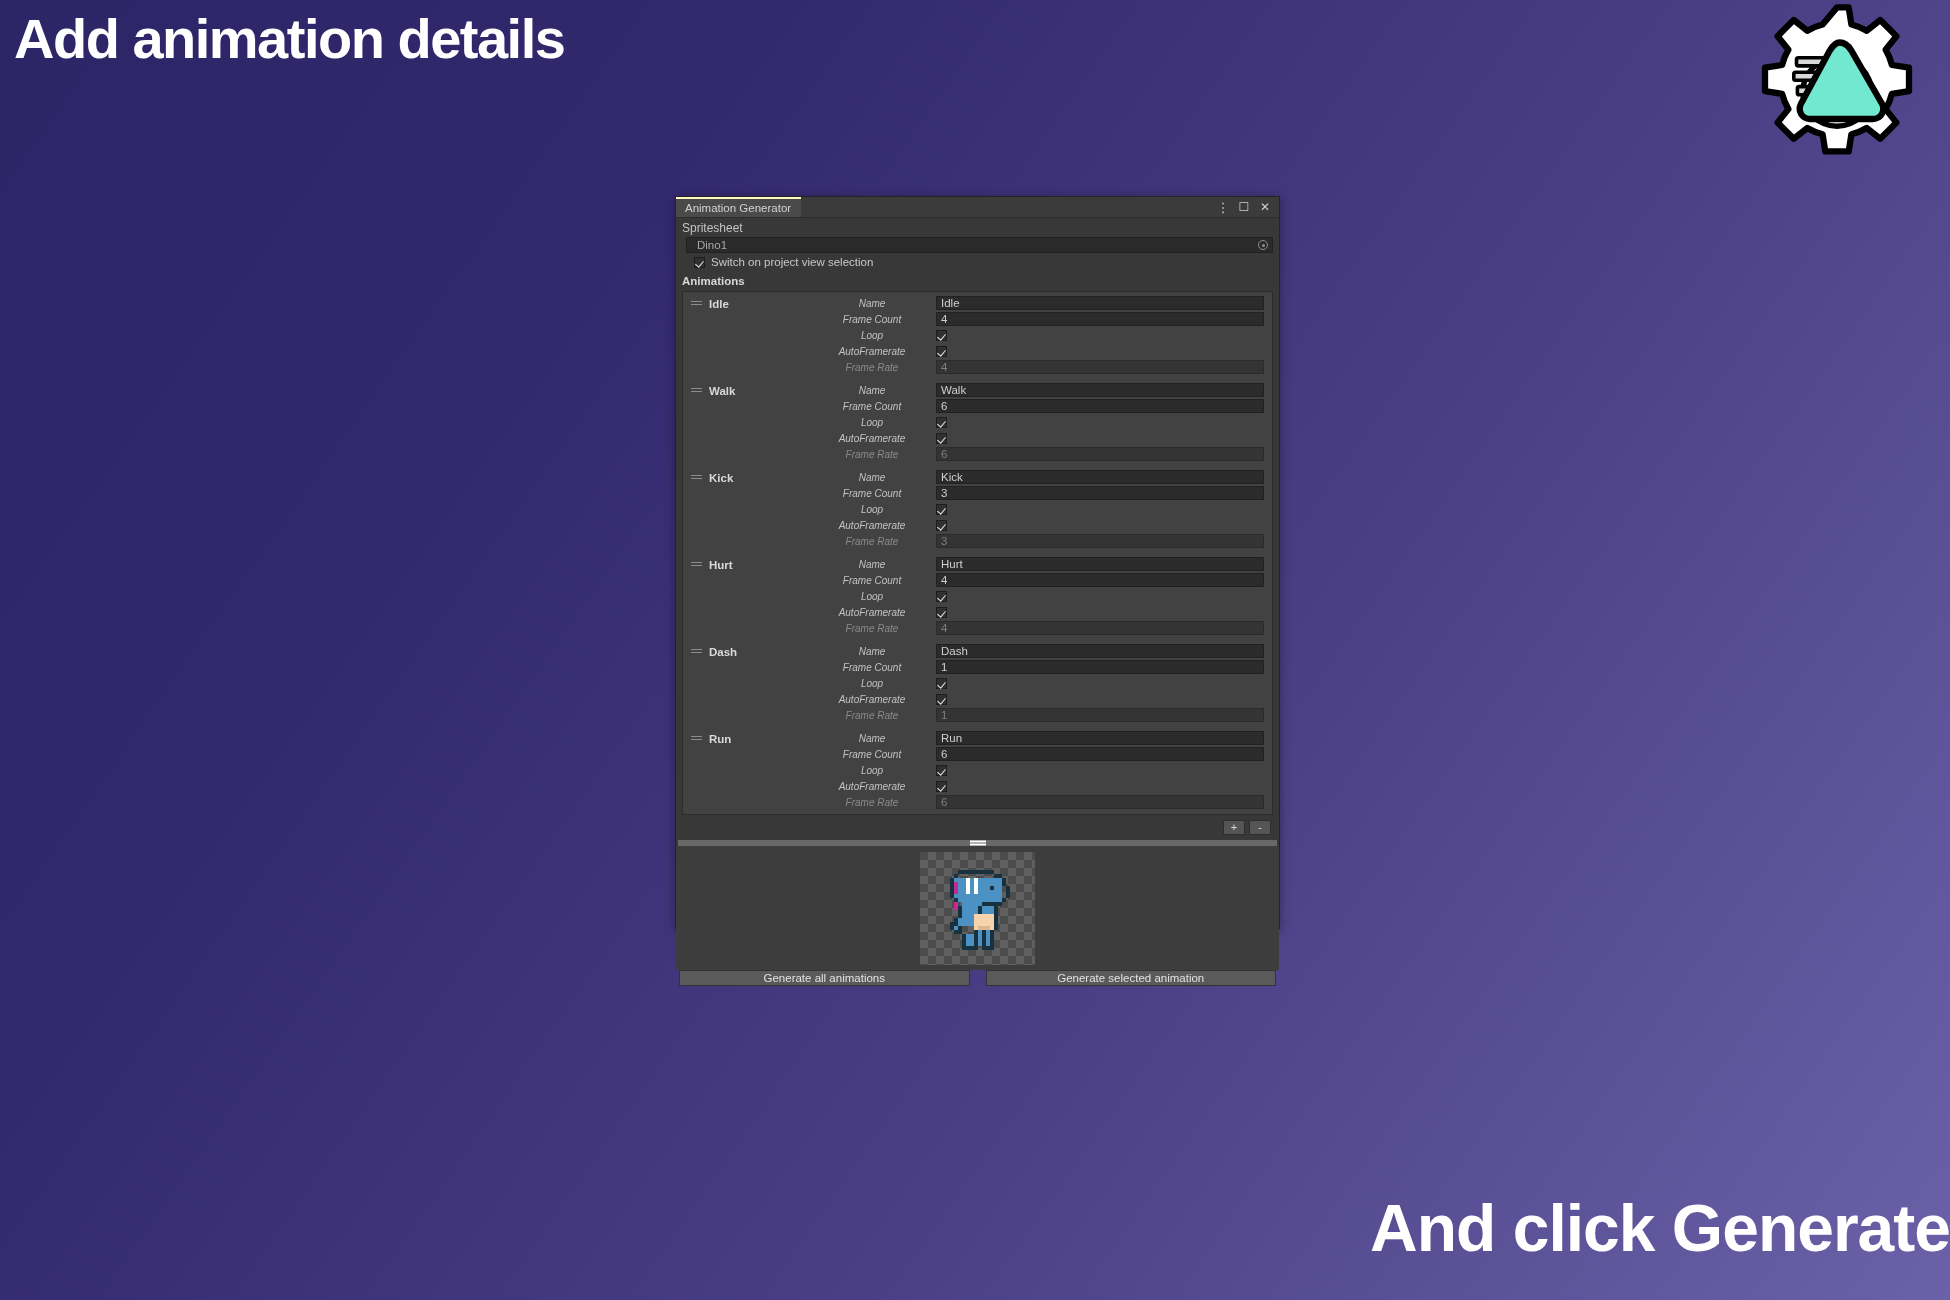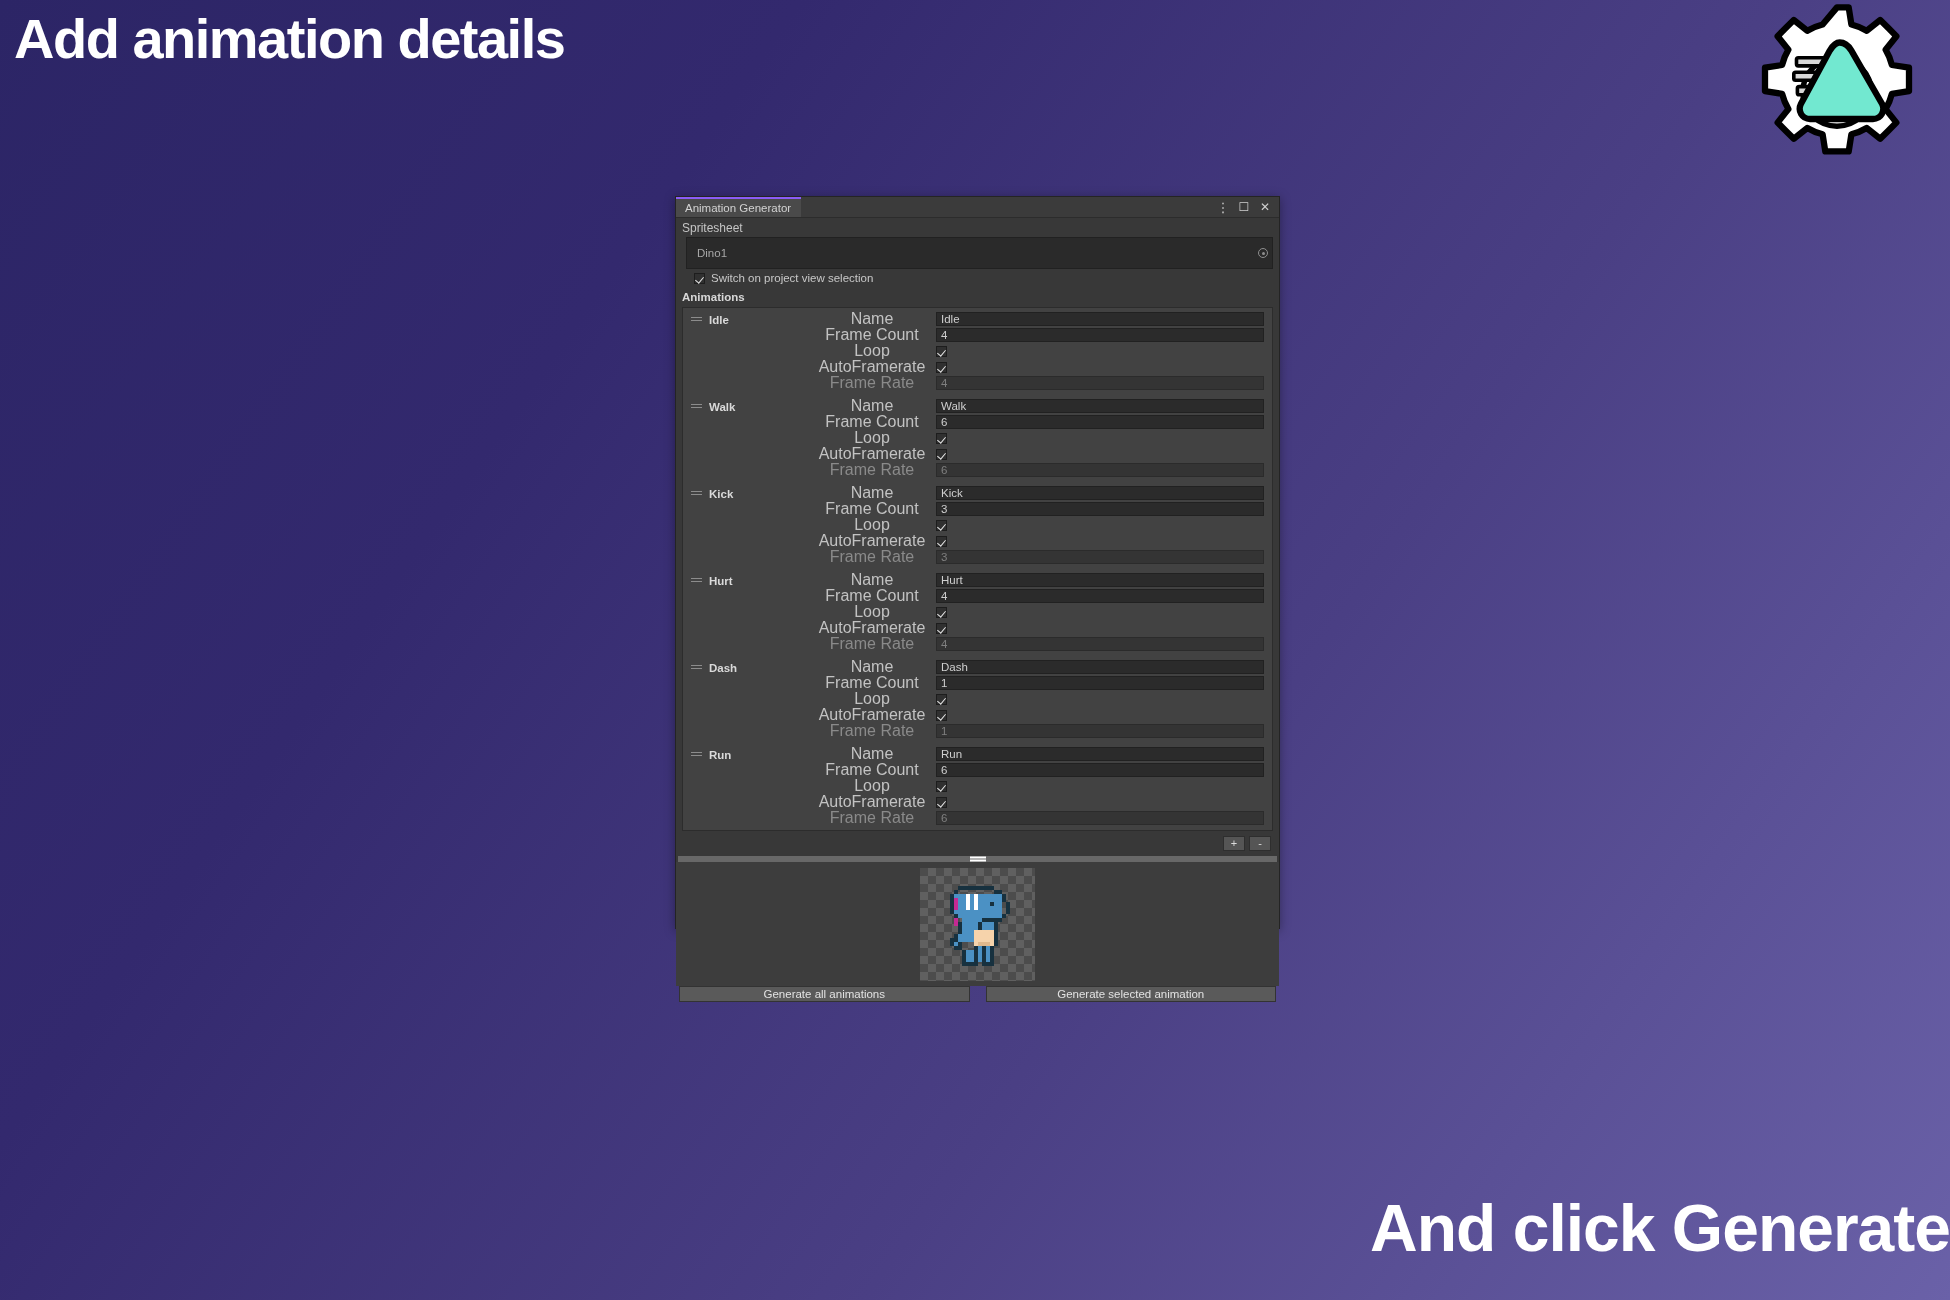--- a/index.html
+++ b/index.html
@@ -66,21 +66,21 @@
   .titlebar {
     height: 20px;
     background: #3b3b3b;
     display: flex;
     align-items: stretch;
     position: relative;
     border-bottom: 1px solid #2c2c2c;
   }
   .tab {
     background: #4a4a4a;
-    border-top: 2px solid #8b5cf6;
+    border-top: 2px solid #fef9c3;
     padding: 0 10px 0 9px;
     display: flex;
     align-items: center;
     font-size: 11.5px;
     color: #d2d2d2;
     box-sizing: border-box;
   }
   .titlebar-spacer { flex: 1; }
   .win-controls {
     display: flex;
@@ -104,21 +104,21 @@
   .form-area { padding: 0; }
 
   .row-label {
     padding: 3px 0 2px 6px;
     color: #c4c4c4;
     font-size: 12px;
   }
 
   .obj-field {
     margin: 0 6px 0 10px;
-    height: 32px;
+    height: 16px;
     background: #2a2a2a;
     border: 1px solid #212121;
     display: flex;
     align-items: center;
     position: relative;
     box-sizing: border-box;
   }
   .obj-field .val {
     padding-left: 10px;
     color: #a7a7a7;
@@ -245,22 +245,23 @@
   .anim-fields { flex: 1; padding-right: 8px; }
   .field-row {
     display: flex;
     align-items: center;
     height: 16px;
     margin-bottom: 0px;
   }
   .field-row .fname {
     width: 128px;
     color: #c2c2c2;
-    font-size: 16px;
+    font-size: 10px;
     flex: 0 0 auto;
+    font-style: italic;
   }
   .field-row.disabled .fname { color: #8a8a8a; }
   .text-input {
     flex: 1;
     height: 14px;
     background: #2b2b2b;
     border: 1px solid #212121;
     box-sizing: border-box;
     display: flex;
     align-items: center;

